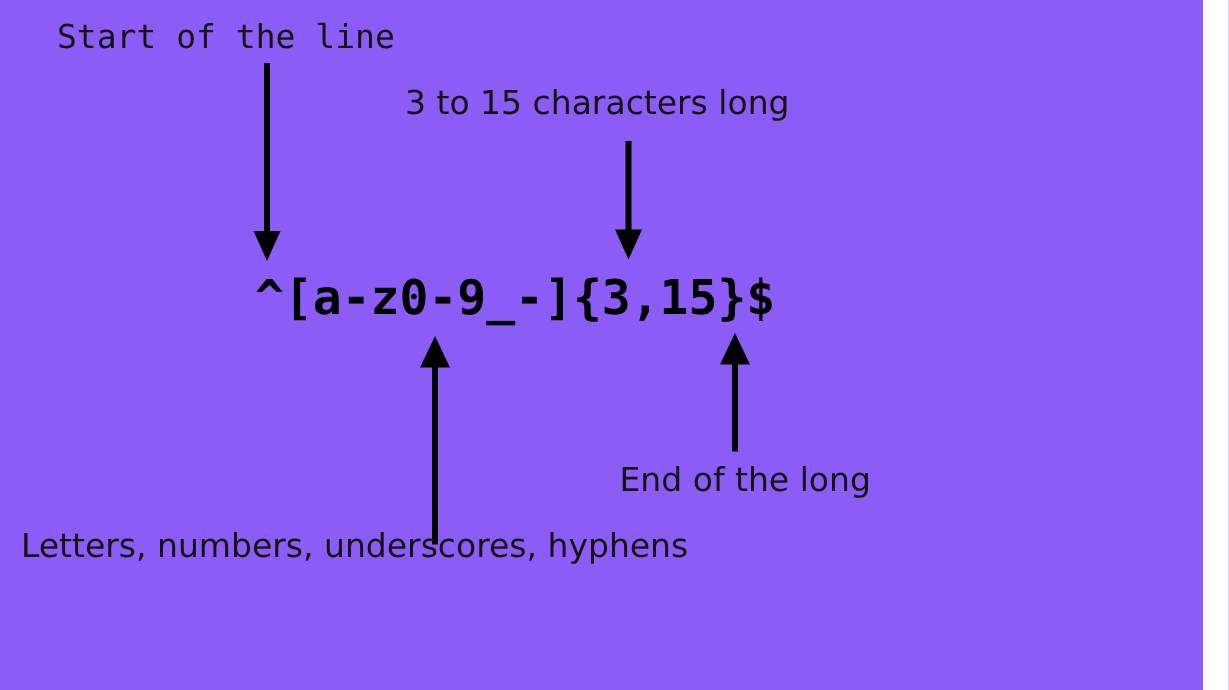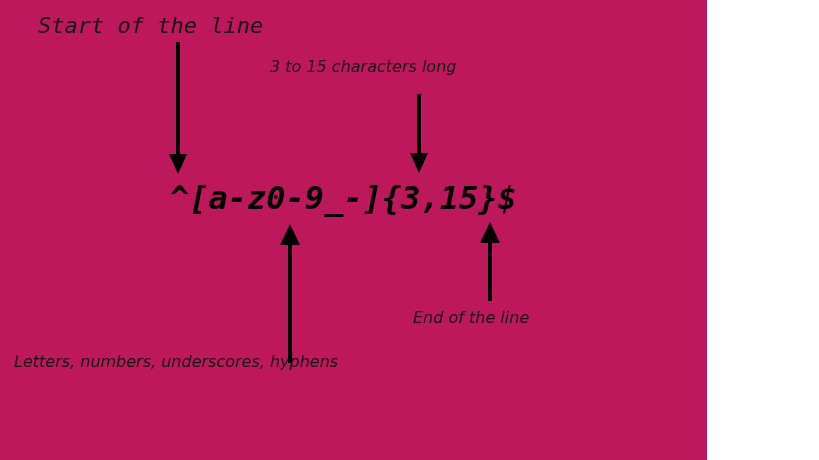--- a/index.html
+++ b/index.html
@@ -2,42 +2,41 @@
 <html><head>
 <meta charset="utf-8">
 <style>
   html, body {
     margin: 0;
     padding: 0;
     background: #ffffff;
   }
   #canvas {
     position: relative;
-    width: 707px;
+    width: 802px;
     height: 460px;
-    background: #be185d;
+    background: #8b5cf6;
     overflow: hidden;
     font-family: "DejaVu Sans", sans-serif;
     color: #000000;
-    font-style: italic;
   }
   .anno {
     position: absolute;
     white-space: pre;
     color: #141414;
     line-height: 1;
   }
   .anno-mono {
     font-family: "DejaVu Sans Mono", monospace;
     font-size: 22px;
     letter-spacing: 0px;
   }
   .anno-sans {
     font-family: "DejaVu Sans", sans-serif;
-    font-size: 16px;
+    font-size: 22px;
   }
   .regex {
     position: absolute;
     white-space: pre;
     font-family: "DejaVu Sans Mono", monospace;
     font-weight: bold;
     font-size: 32px;
     line-height: 1;
     color: #000000;
   }
@@ -80,17 +79,17 @@
   <svg class="arrow-svg" style="left:272px; top:223px;" width="36" height="142" viewBox="0 0 36 142">
     <line x1="18" y1="140" x2="18" y2="18" stroke="#000000" stroke-width="4"></line>
     <polygon points="18,1 8,22 28,22" fill="#000000"></polygon>
   </svg>
 
   <svg class="arrow-svg" style="left:472px; top:221px;" width="36" height="82" viewBox="0 0 36 82">
     <line x1="18" y1="80" x2="18" y2="18" stroke="#000000" stroke-width="4"></line>
     <polygon points="18,1 8,22 28,22" fill="#000000"></polygon>
   </svg>
 
-  <div class="anno anno-sans" style="left:413px; top:310px;">End of the line</div>
+  <div class="anno anno-sans" style="left:413px; top:310px;">End of the long</div>
 
   <div class="anno anno-sans" style="left:14px; top:354px;">Letters, numbers, underscores, hyphens</div>
 
 </div>
 
 </body></html>

